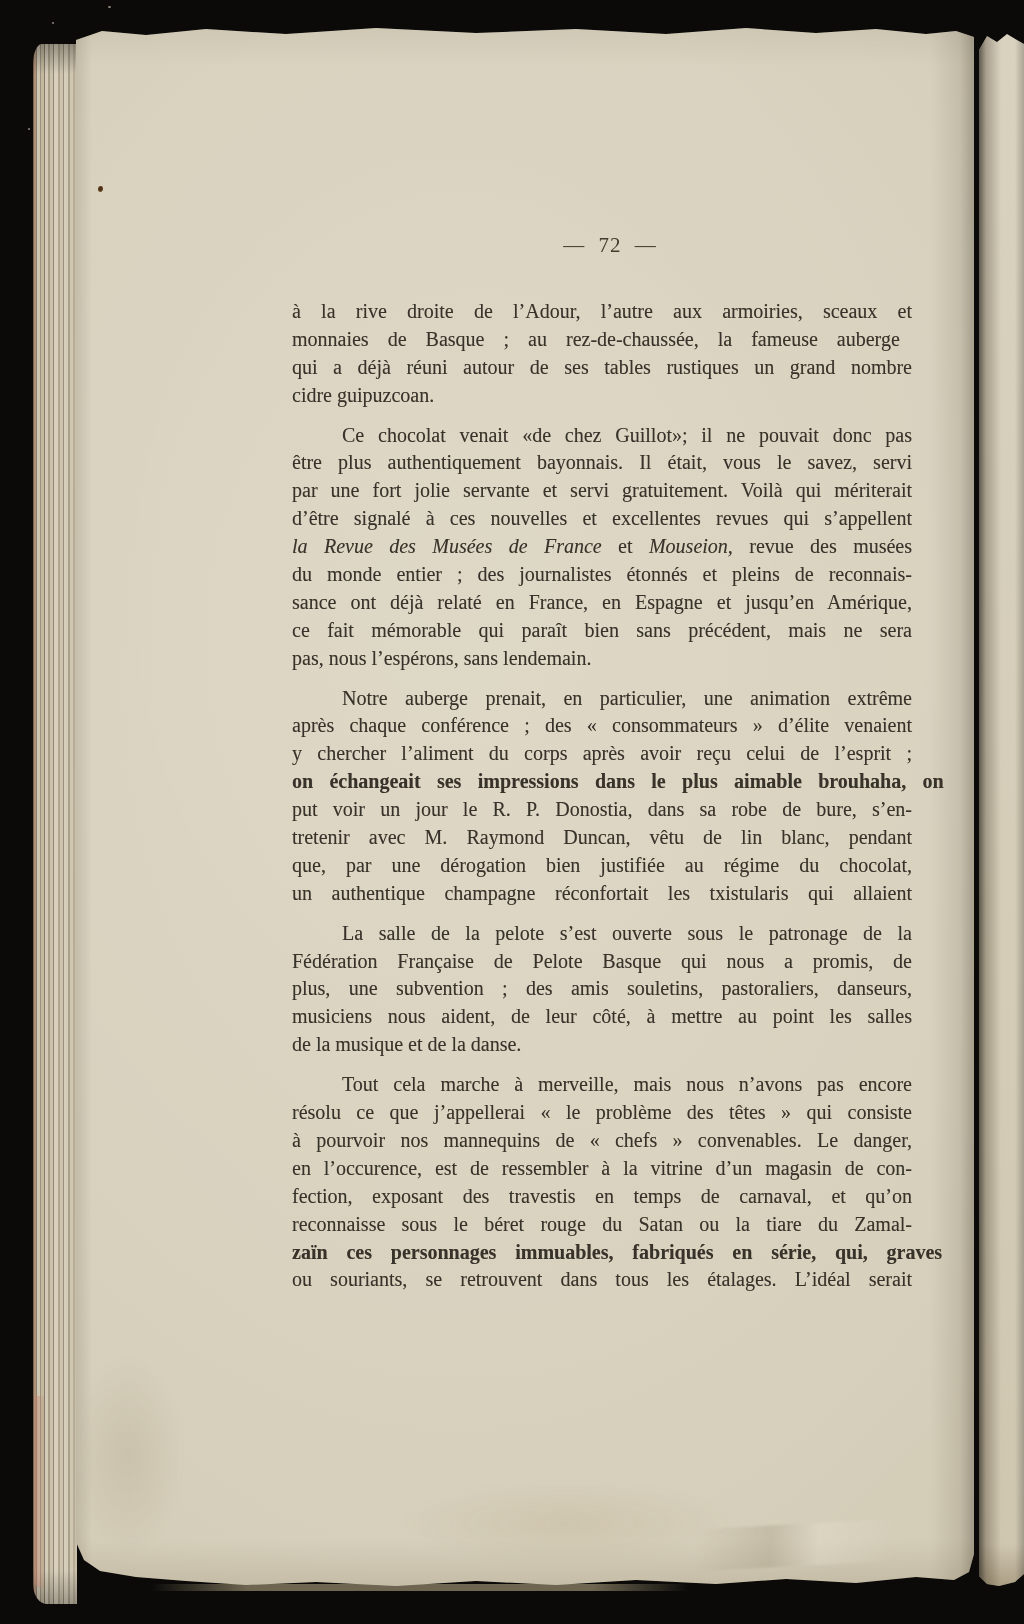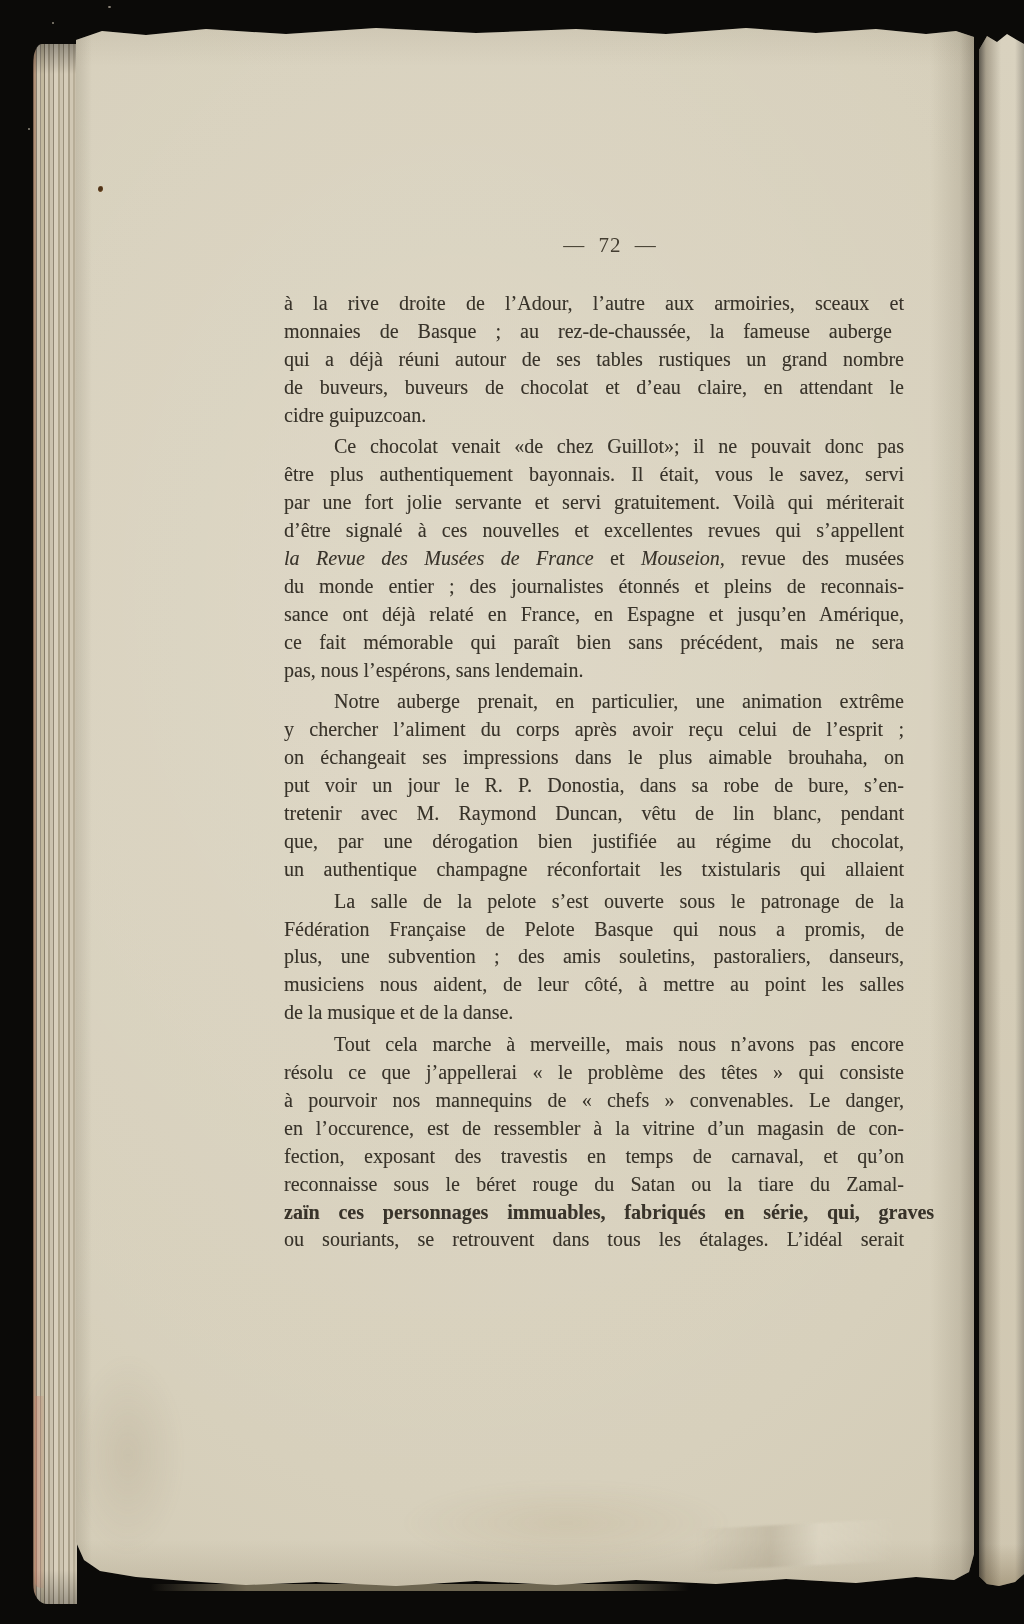--- a/index.html
+++ b/index.html
@@ -61,21 +61,21 @@
       170px 1561px,110px 1557px,60px 1553px,24px 1547px,8px 1536px,0 1518px);
   }
 
   .running-head{
     position:absolute;left:224px;top:209px;width:620px;
     text-align:center;font-size:21px;color:#433d31;
     word-spacing:7px;letter-spacing:1px;
   }
 
   .text-block{position:absolute;left:204px;top:262px;width:620px;font-size:20px;}
-  .para{margin:4px;}
+  .para{margin:12px;}
   .line{
     line-height:27.9px;height:27.9px;white-space:nowrap;
     text-shadow:.2px .3px 0 rgba(56,50,40,.30);
   }
   .line .in{display:inline-block;white-space:nowrap;}
   .line.ind{padding-left:50px;}
   .it{font-style:italic;}
 
   
   .ink-speck{
@@ -129,38 +129,38 @@
   <div class="edge-stack-pink"></div>
 
   <div class="page-main">
     <div class="running-head">— 72 —</div>
 
     <div class="text-block">
         <div class="para">
           <div class="line"><span class="in" style="word-spacing: 15.2109px;"><span>à la rive droite de l’Adour, l’autre aux armoiries, sceaux et</span></span></div>
           <div class="line"><span class="in" style="word-spacing: 14.0332px;"><span>monnaies de Basque ; au rez-de-chaussée, la fameuse auberge</span></span></div>
           <div class="line"><span class="in" style="word-spacing: 10.5682px;"><span>qui a déjà réuni autour de ses tables rustiques un grand nombre</span></span></div>
-          <div class="line"><span class="in" style="word-spacing: 11.7984px;"><span>de buveurs, buveurs de chocolat et d’eau claire, en attendant le</span></span></div>
           <div class="line noj"><span class="in"><span>cidre guipuzcoan.</span></span></div>
         </div>
         <div class="para">
           <div class="line ind"><span class="in" style="word-spacing: 8.79063px;"><span>Ce chocolat venait «de chez Guillot»; il ne pouvait donc pas</span></span></div>
           <div class="line"><span class="in" style="word-spacing: 11.1285px;"><span>être plus authentiquement bayonnais. Il était, vous le savez, servi</span></span></div>
           <div class="line"><span class="in" style="word-spacing: 8.03594px;"><span>par une fort jolie servante et servi gratuitement. Voilà qui mériterait</span></span></div>
           <div class="line"><span class="in" style="word-spacing: 10.2083px;"><span>d’être signalé à ces nouvelles et excellentes revues qui s’appellent</span></span></div>
           <div class="line"><span class="in" style="word-spacing: 11.4031px;"><span class="it">la Revue des Musées de France</span><span> et </span><span class="it">Mouseion,</span><span> revue des musées</span></span></div>
           <div class="line"><span class="in" style="word-spacing: 10.0141px;"><span>du monde entier ; des journalistes étonnés et pleins de reconnais-</span></span></div>
           <div class="line"><span class="in" style="word-spacing: 9.02031px;"><span>sance ont déjà relaté en France, en Espagne et jusqu’en Amérique,</span></span></div>
           <div class="line"><span class="in" style="word-spacing: 12.4094px;"><span>ce fait mémorable qui paraît bien sans précédent, mais ne sera</span></span></div>
           <div class="line noj"><span class="in"><span>pas, nous l’espérons, sans lendemain.</span></span></div>
         </div>
         <div class="para">
           <div class="line ind"><span class="in" style="word-spacing: 12.4978px;"><span>Notre auberge prenait, en particulier, une animation extrême</span></span></div>
+          <div class="line"><span class="in" style="word-spacing: 10.2101px;"><span>après chaque conférence ; des « consommateurs » d’élite venaient</span></span></div>
           <div class="line"><span class="in" style="word-spacing: 10.2713px;"><span>y chercher l’aliment du corps après avoir reçu celui de l’esprit ;</span></span></div>
-          <div class="line"><span class="in" style="word-spacing: 11.3715px;"><span>on échangeait ses impressions dans le plus aimable brouhaha, on</span></span></div>
+          <div class="line"><span class="in" style="word-spacing: 11.3715px; font-weight: bold;"><span>on échangeait ses impressions dans le plus aimable brouhaha, on</span></span></div>
           <div class="line"><span class="in" style="word-spacing: 10.22px;"><span>put voir un jour le R. P. Donostia, dans sa robe de bure, s’en-</span></span></div>
           <div class="line"><span class="in" style="word-spacing: 14.0903px;"><span>tretenir avec M. Raymond Duncan, vêtu de lin blanc, pendant</span></span></div>
           <div class="line"><span class="in" style="word-spacing: 15.0191px;"><span>que, par une dérogation bien justifiée au régime du chocolat,</span></span></div>
           <div class="line"><span class="in" style="word-spacing: 14.5469px;"><span>un authentique champagne réconfortait les txistularis qui allaient</span></span></div>
         </div>
         <div class="para">
           <div class="line ind"><span class="in" style="word-spacing: 10.571px;"><span>La salle de la pelote s’est ouverte sous le patronage de la</span></span></div>
           <div class="line"><span class="in" style="word-spacing: 14.8264px;"><span>Fédération Française de Pelote Basque qui nous a promis, de</span></span></div>
           <div class="line"><span class="in" style="word-spacing: 13.3418px;"><span>plus, une subvention ; des amis souletins, pastoraliers, danseurs,</span></span></div>
           <div class="line"><span class="in" style="word-spacing: 10.7699px;"><span>musiciens nous aident, de leur côté, à mettre au point les salles</span></span></div>

